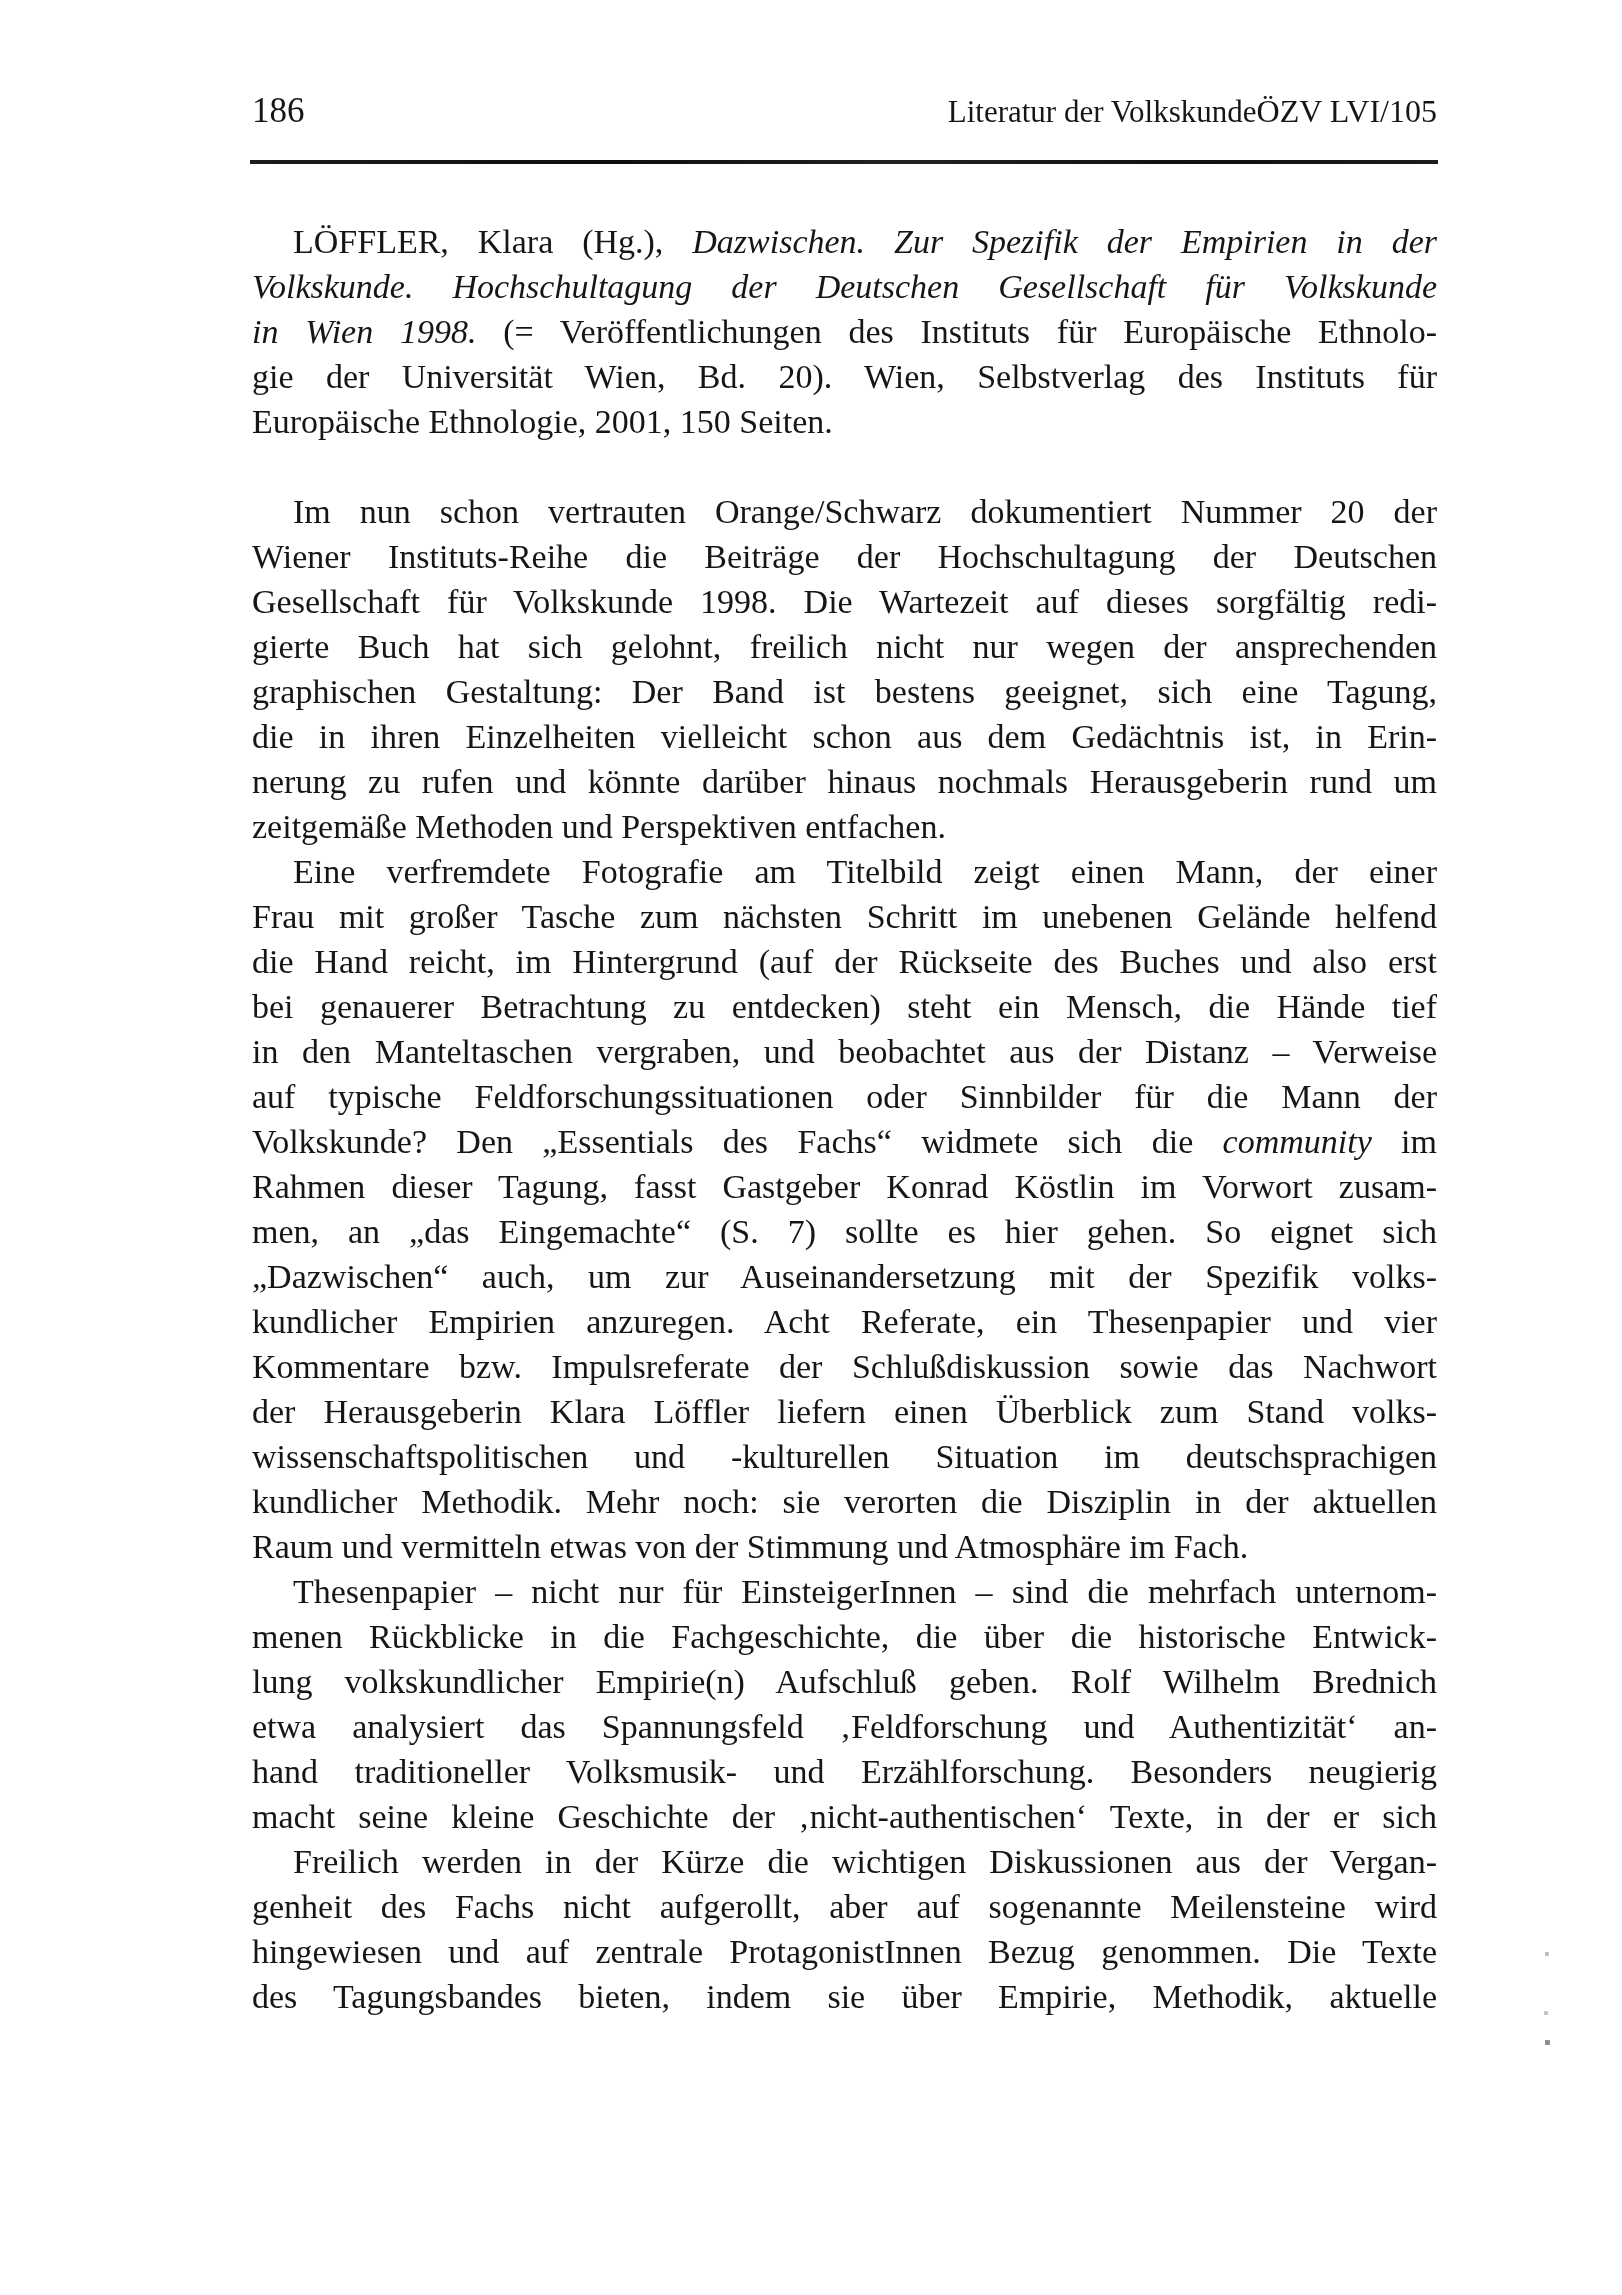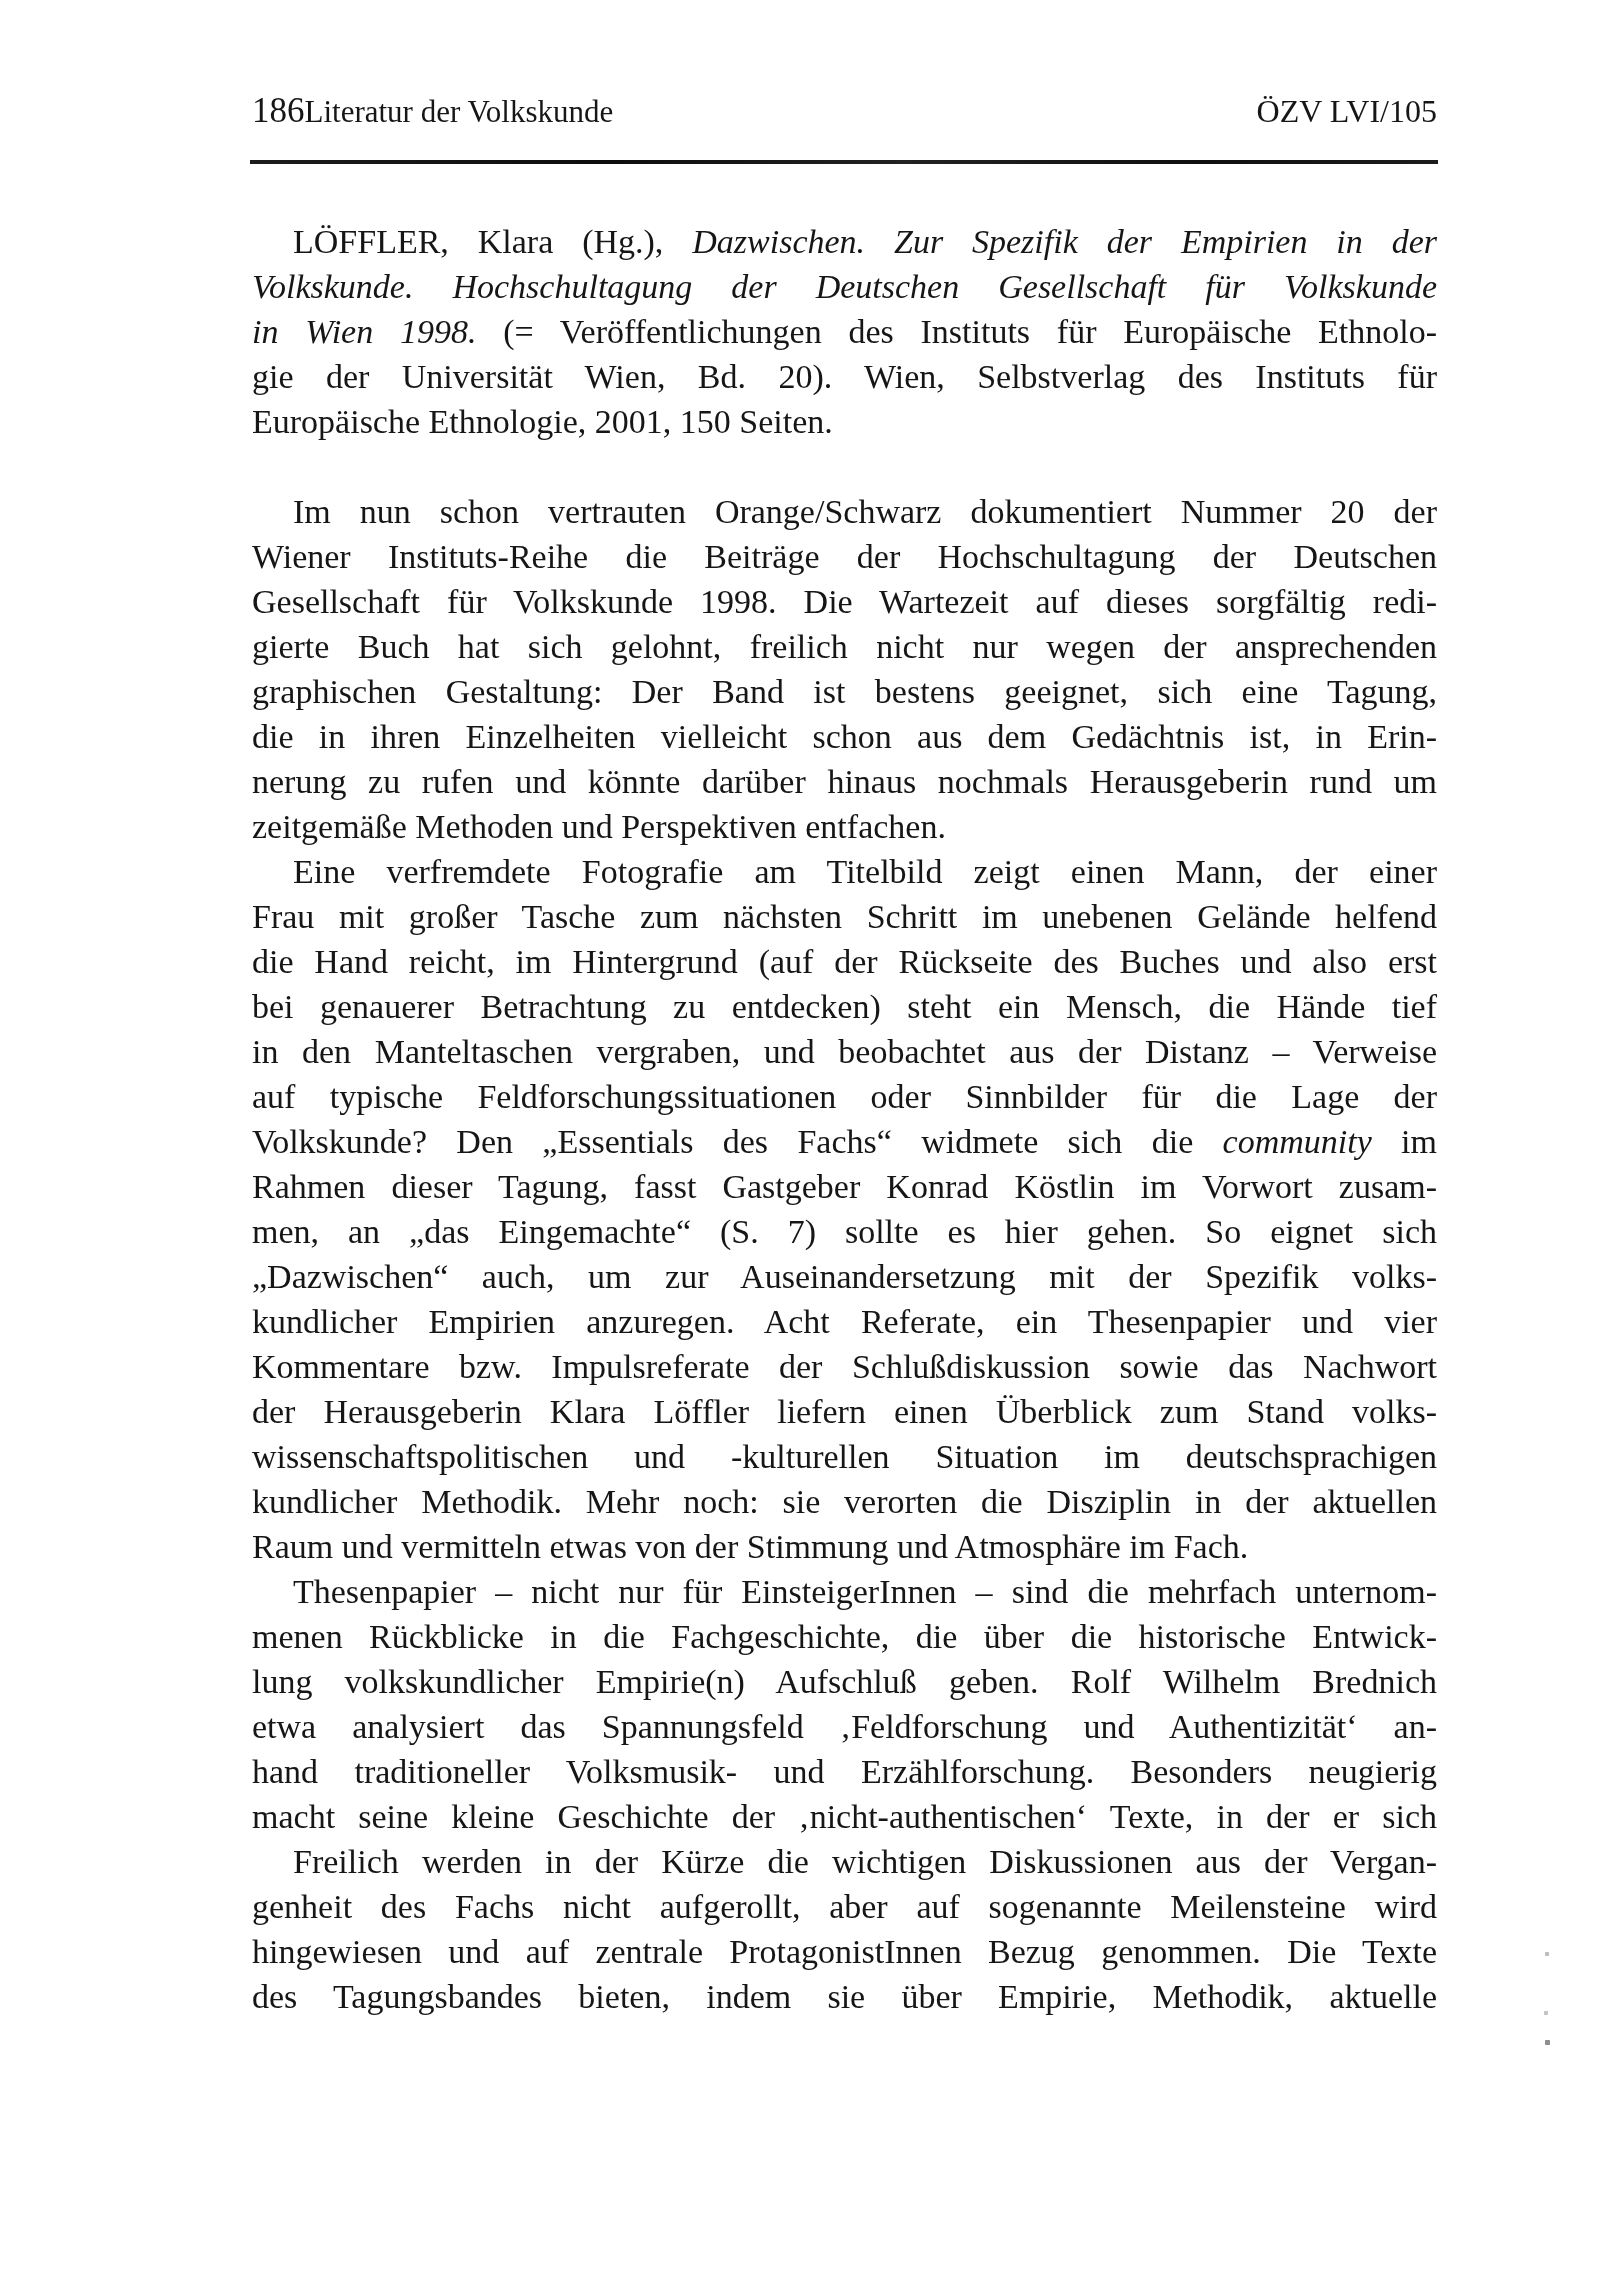--- a/index.html
+++ b/index.html
@@ -24,21 +24,21 @@
     width: 1185px;
     display: flex;
     align-items: baseline;
   }
   .page-number {
     font-size: 35px;
     flex: 0 0 auto;
   }
   .running-title {
     flex: 1 1 auto;
-    text-align: left;
+    text-align: right;
     font-size: 31px;
   }
   .journal-ref {
     flex: 0 0 auto;
     font-size: 32px;
   }
   .head-rule {
     position: absolute;
     top: 160px;
     left: 250px;
@@ -103,21 +103,21 @@
         <div class="line"><span class="rm">die in ihren Einzelheiten vielleicht schon aus dem Gedächtnis ist, in Erin-</span></div>
         <div class="line"><span class="rm">nerung zu rufen und könnte darüber hinaus nochmals Herausgeberin rund um</span></div>
         <div class="line no-just"><span class="rm">zeitgemäße Methoden und Perspektiven entfachen.</span></div>
       </div>
       <div class="p-block">
         <div class="line indent"><span class="rm">Eine verfremdete Fotografie am Titelbild zeigt einen Mann, der einer</span></div>
         <div class="line"><span class="rm">Frau mit großer Tasche zum nächsten Schritt im unebenen Gelände helfend</span></div>
         <div class="line"><span class="rm">die Hand reicht, im Hintergrund (auf der Rückseite des Buches und also erst</span></div>
         <div class="line"><span class="rm">bei genauerer Betrachtung zu entdecken) steht ein Mensch, die Hände tief</span></div>
         <div class="line"><span class="rm">in den Manteltaschen vergraben, und beobachtet aus der Distanz – Verweise</span></div>
-        <div class="line"><span class="rm">auf typische Feldforschungssituationen oder Sinnbilder für die Lage der</span></div>
+        <div class="line"><span class="rm">auf typische Feldforschungssituationen oder Sinnbilder für die Mann der</span></div>
         <div class="line"><span class="rm">Volkskunde? Den „Essentials des Fachs“ widmete sich die </span><span class="it">community</span><span class="rm"> im</span></div>
         <div class="line"><span class="rm">Rahmen dieser Tagung, fasst Gastgeber Konrad Köstlin im Vorwort zusam-</span></div>
         <div class="line"><span class="rm">men, an „das Eingemachte“ (S. 7) sollte es hier gehen. So eignet sich</span></div>
         <div class="line"><span class="rm">„Dazwischen“ auch, um zur Auseinandersetzung mit der Spezifik volks-</span></div>
         <div class="line"><span class="rm">kundlicher Empirien anzuregen. Acht Referate, ein Thesenpapier und vier</span></div>
         <div class="line"><span class="rm">Kommentare bzw. Impulsreferate der Schlußdiskussion sowie das Nachwort</span></div>
         <div class="line"><span class="rm">der Herausgeberin Klara Löffler liefern einen Überblick zum Stand volks-</span></div>
         <div class="line"><span class="rm">wissenschaftspolitischen und -kulturellen Situation im deutschsprachigen</span></div>
         <div class="line"><span class="rm">kundlicher Methodik. Mehr noch: sie verorten die Disziplin in der aktuellen</span></div>
         <div class="line no-just"><span class="rm">Raum und vermitteln etwas von der Stimmung und Atmosphäre im Fach.</span></div>

